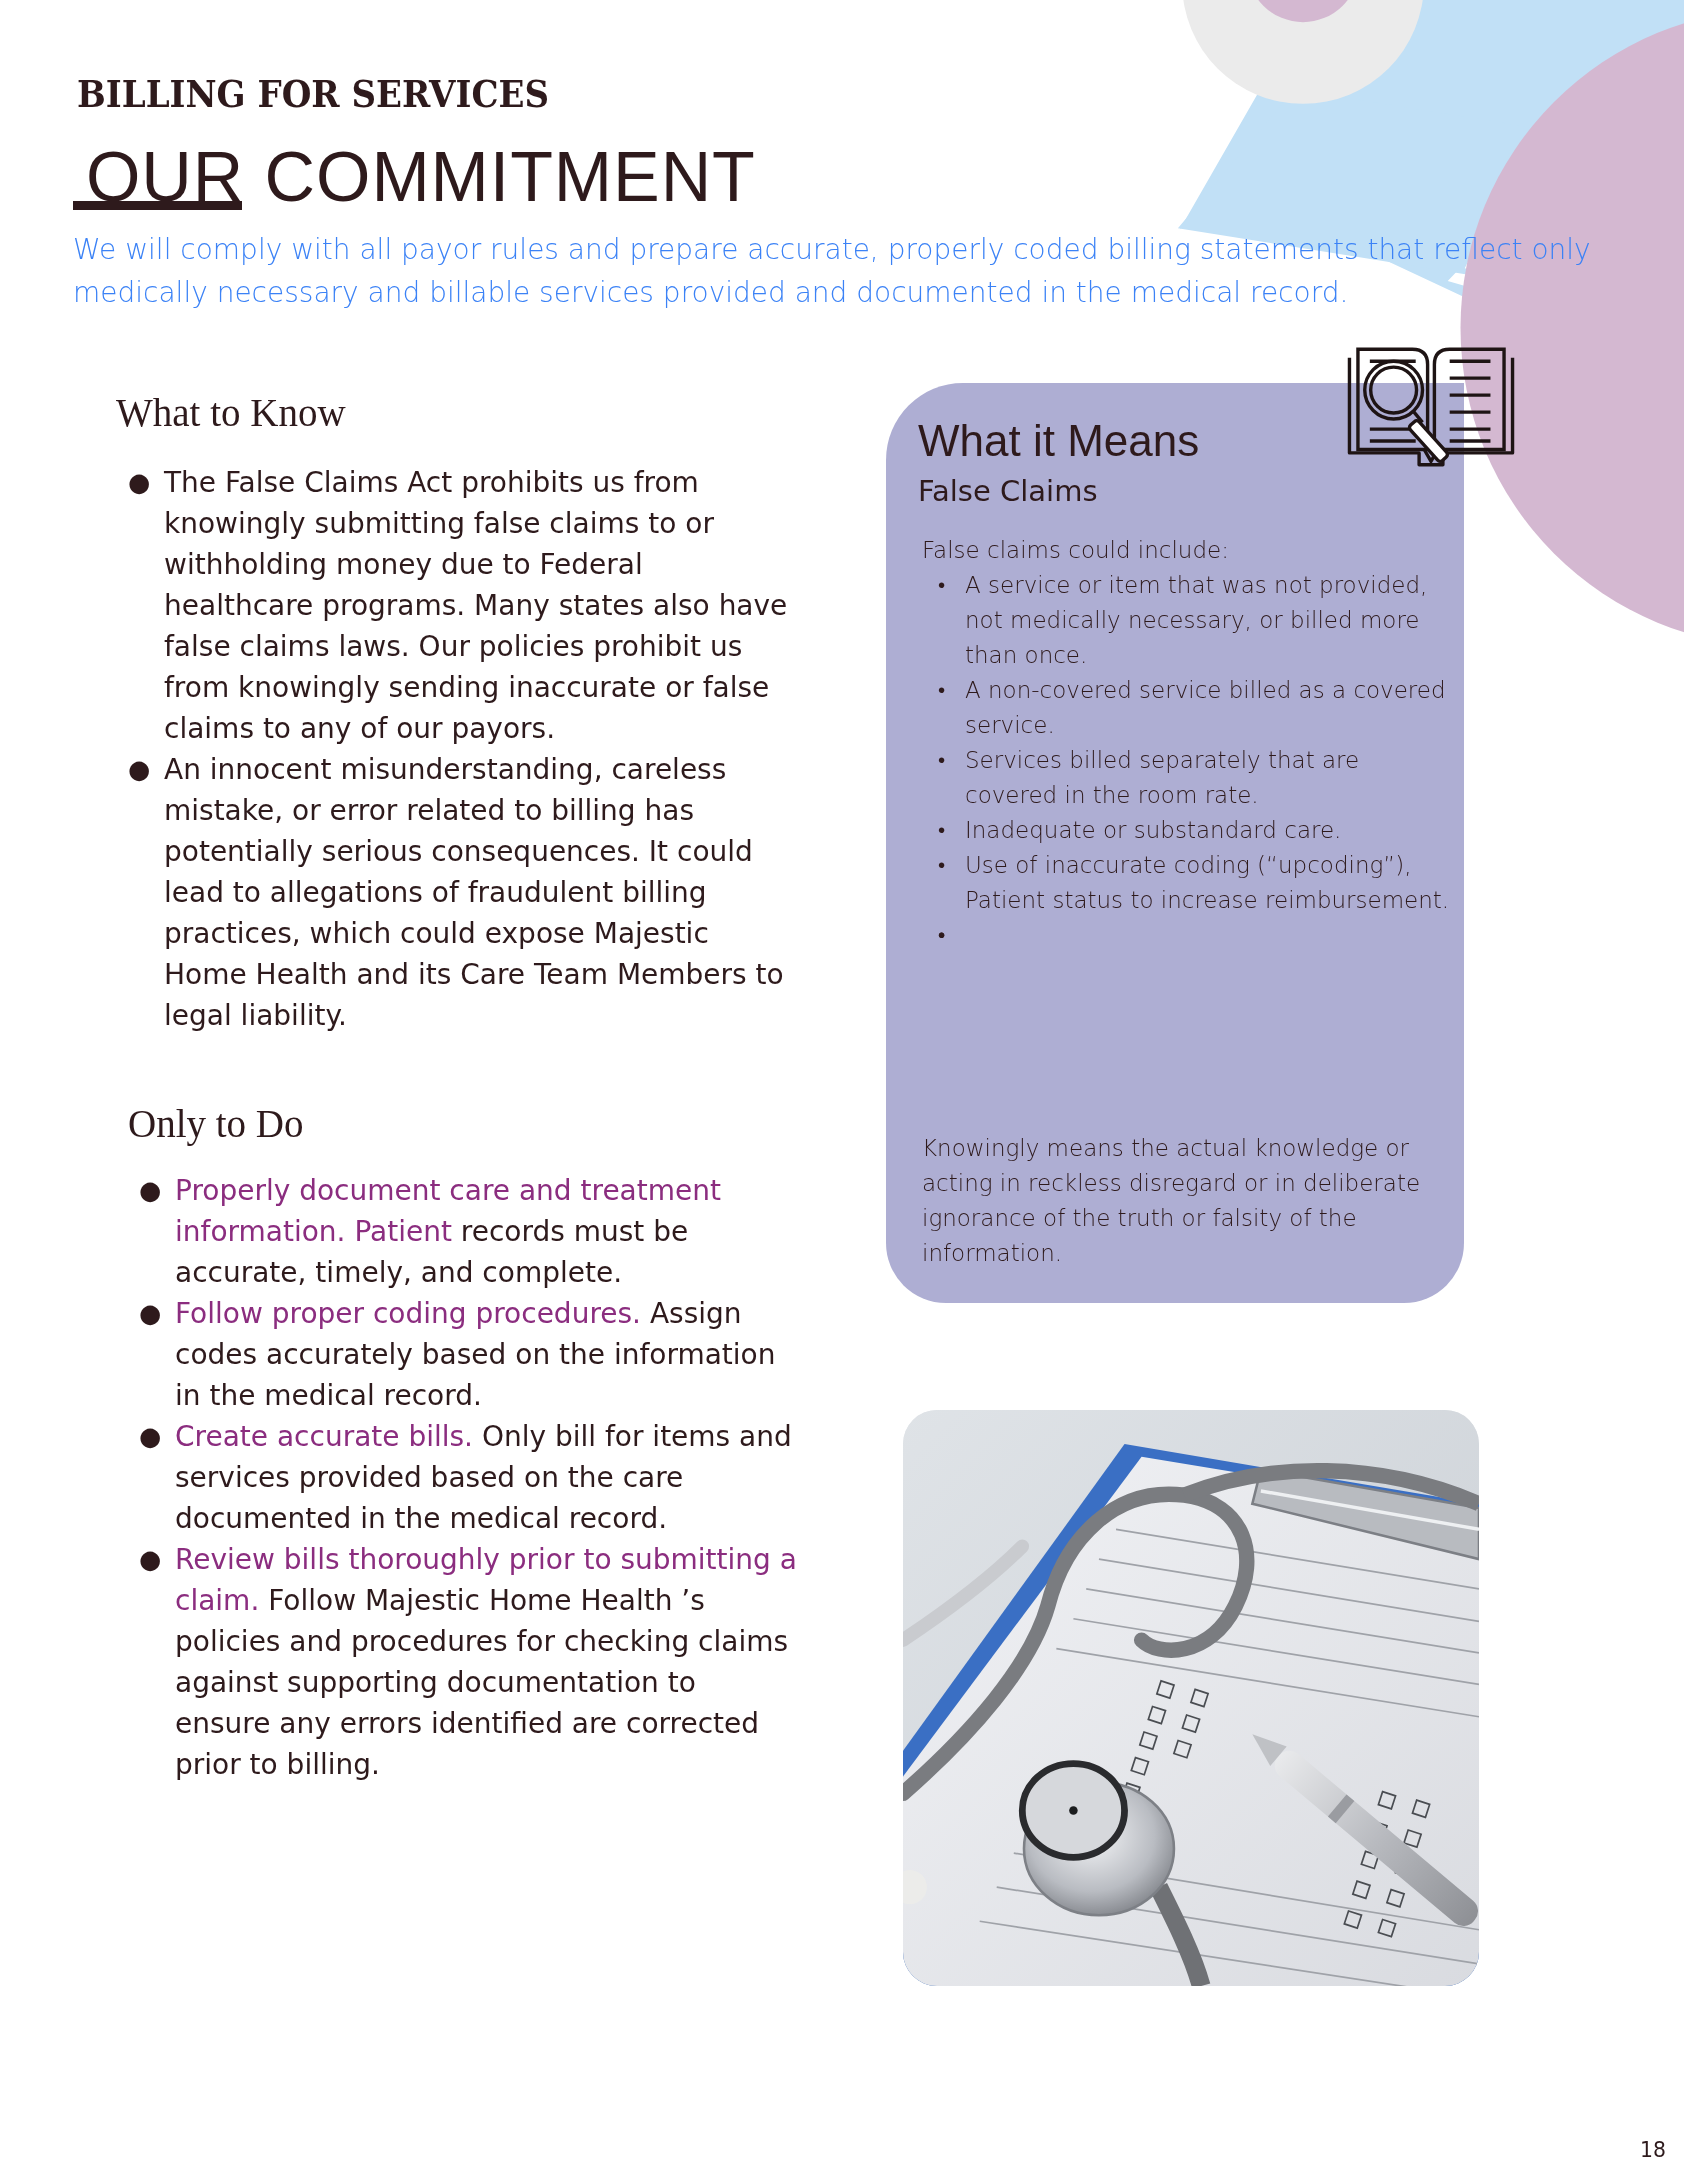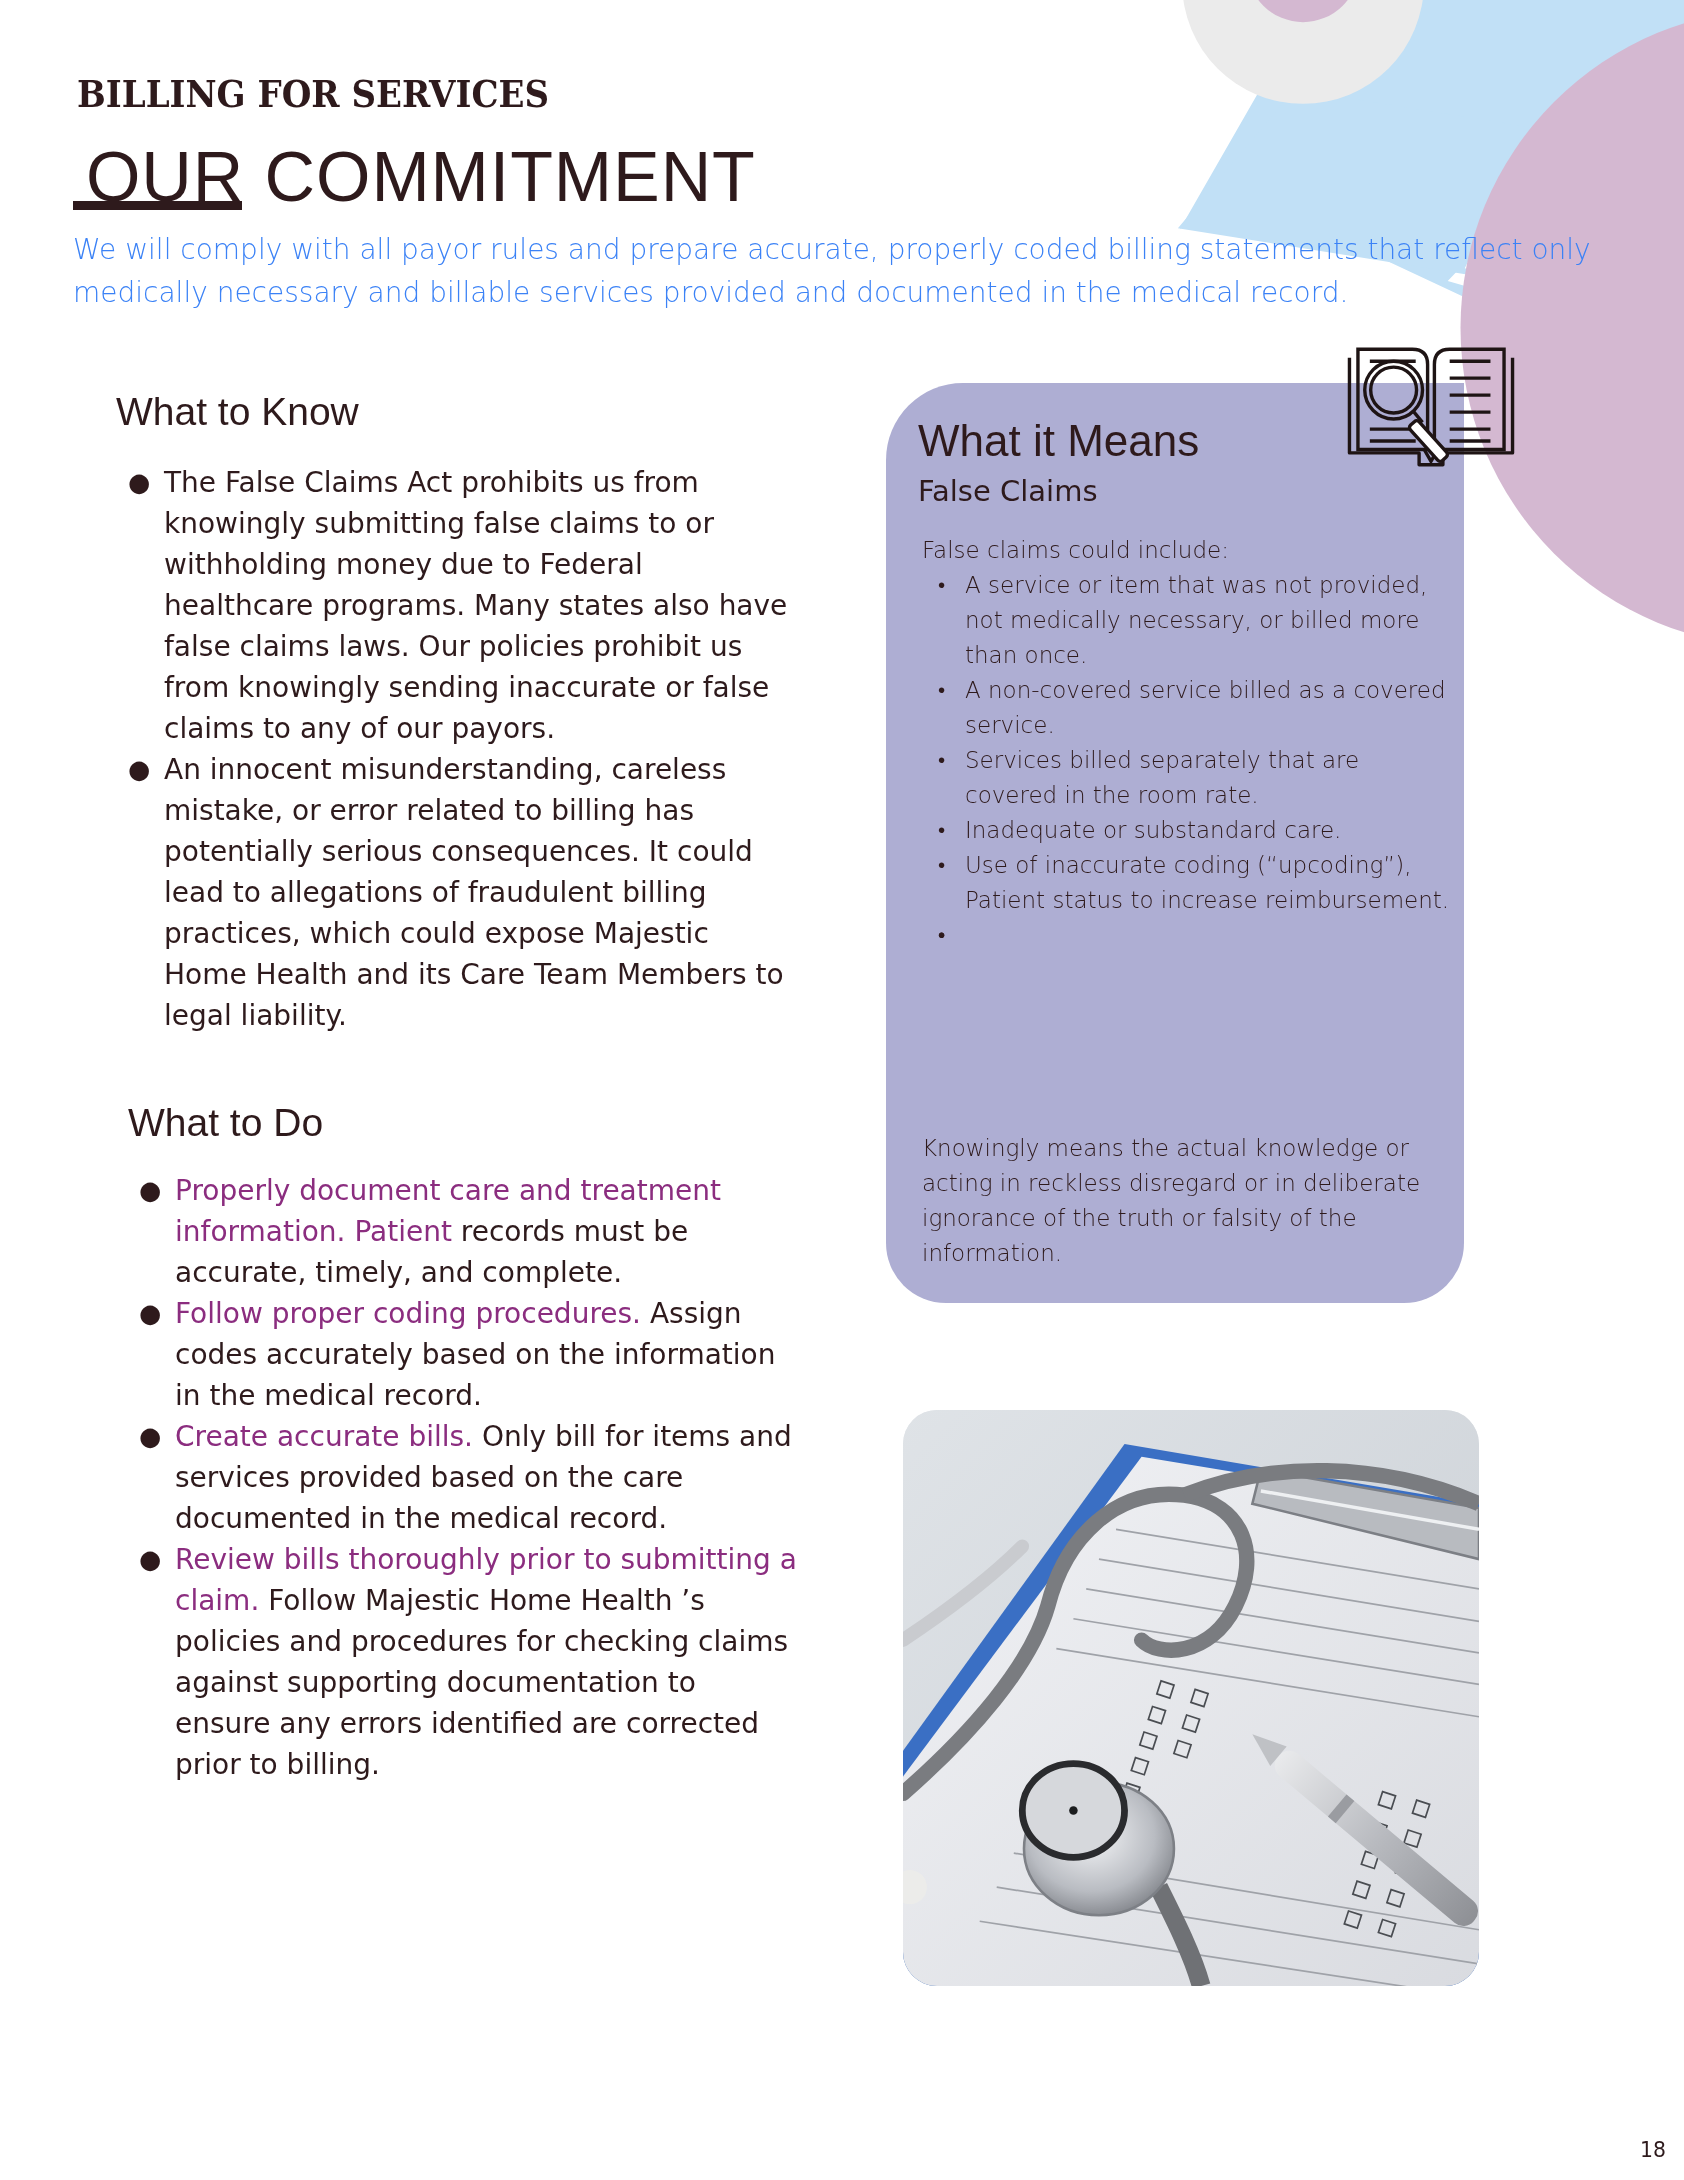--- a/index.html
+++ b/index.html
@@ -26,21 +26,21 @@
   .title-bar {
     position: absolute; left: 73px; top: 201px; width: 169px; height: 8.5px; background: #2e1a1c;
   }
   .intro {
     position: absolute; left: 73px; top: 228px; width: 1584px;
     font-family: "DejaVu Sans", sans-serif; font-size: 28px; line-height: 43px; color: #3b82f6;
     font-weight: 300;
   }
 
   .h2 {
-    font-family: Liberation Sans, sans-serif; font-size: 39px; color: #2e1a1c; font-weight: normal;
+    font-family: Liberation Serif, serif; font-size: 39px; color: #2e1a1c; font-weight: normal;
     margin: 0;
   }
   #know-heading { position: absolute; left: 116px; top: 390px; }
   #do-heading { position: absolute; left: 128px; top: 1101px; }
 
   ul.body-list {
     margin: 0; padding: 0; list-style: none;
     font-family: "DejaVu Sans", sans-serif; font-size: 28px; line-height: 41px; color: #2e1a1c;
   }
   ul.body-list li { position: relative; padding-left: 0; }
@@ -110,21 +110,21 @@
 <h1 class="title" style="margin:16px;">OUR COMMITMENT</h1>
 <div class="title-bar"></div>
 <div class="intro">We will comply with all payor rules and prepare accurate, properly coded billing statements that reflect only medically necessary and billable services provided and documented in the medical record.</div>
 
 <h2 class="h2" id="know-heading">What to Know</h2>
 <ul class="body-list" id="know-list">
   <li><span class="bullet">●</span><span>The False Claims Act prohibits us from knowingly submitting false claims to or withholding money due to Federal healthcare programs. Many states also have false claims laws. Our policies prohibit us from knowingly sending inaccurate or false claims to any of our payors.</span></li>
   <li><span class="bullet">●</span><span>An innocent misunderstanding, careless mistake, or error related to billing has potentially serious consequences. It could lead to allegations of fraudulent billing practices, which could expose Majestic Home Health and its Care Team Members to legal liability.</span></li>
 </ul>
 
-<h2 class="h2" id="do-heading">What to Do</h2>
+<h2 class="h2" id="do-heading">Only to Do</h2>
 <ul class="body-list" id="do-list">
   <li><span class="bullet">●</span><span class="accent">Properly document care and treatment information. Patient</span><span> records must be accurate, timely, and complete.</span></li>
   <li><span class="bullet">●</span><span class="accent">Follow proper coding procedures.</span><span> Assign codes accurately based on the information in the medical record.</span></li>
   <li><span class="bullet">●</span><span class="accent">Create accurate bills.</span><span> Only bill for items and services provided based on the care documented in the medical record.</span></li>
   <li><span class="bullet">●</span><span class="accent">Review bills thoroughly prior to submitting a claim.</span><span> Follow Majestic Home Health ’s policies and procedures for checking claims against supporting documentation to ensure any errors identified are corrected prior to billing.</span></li>
 </ul>
 
 <div class="means-box"></div>
 <h2 class="means-title">What it Means</h2>
 <div class="means-sub">False Claims</div>

